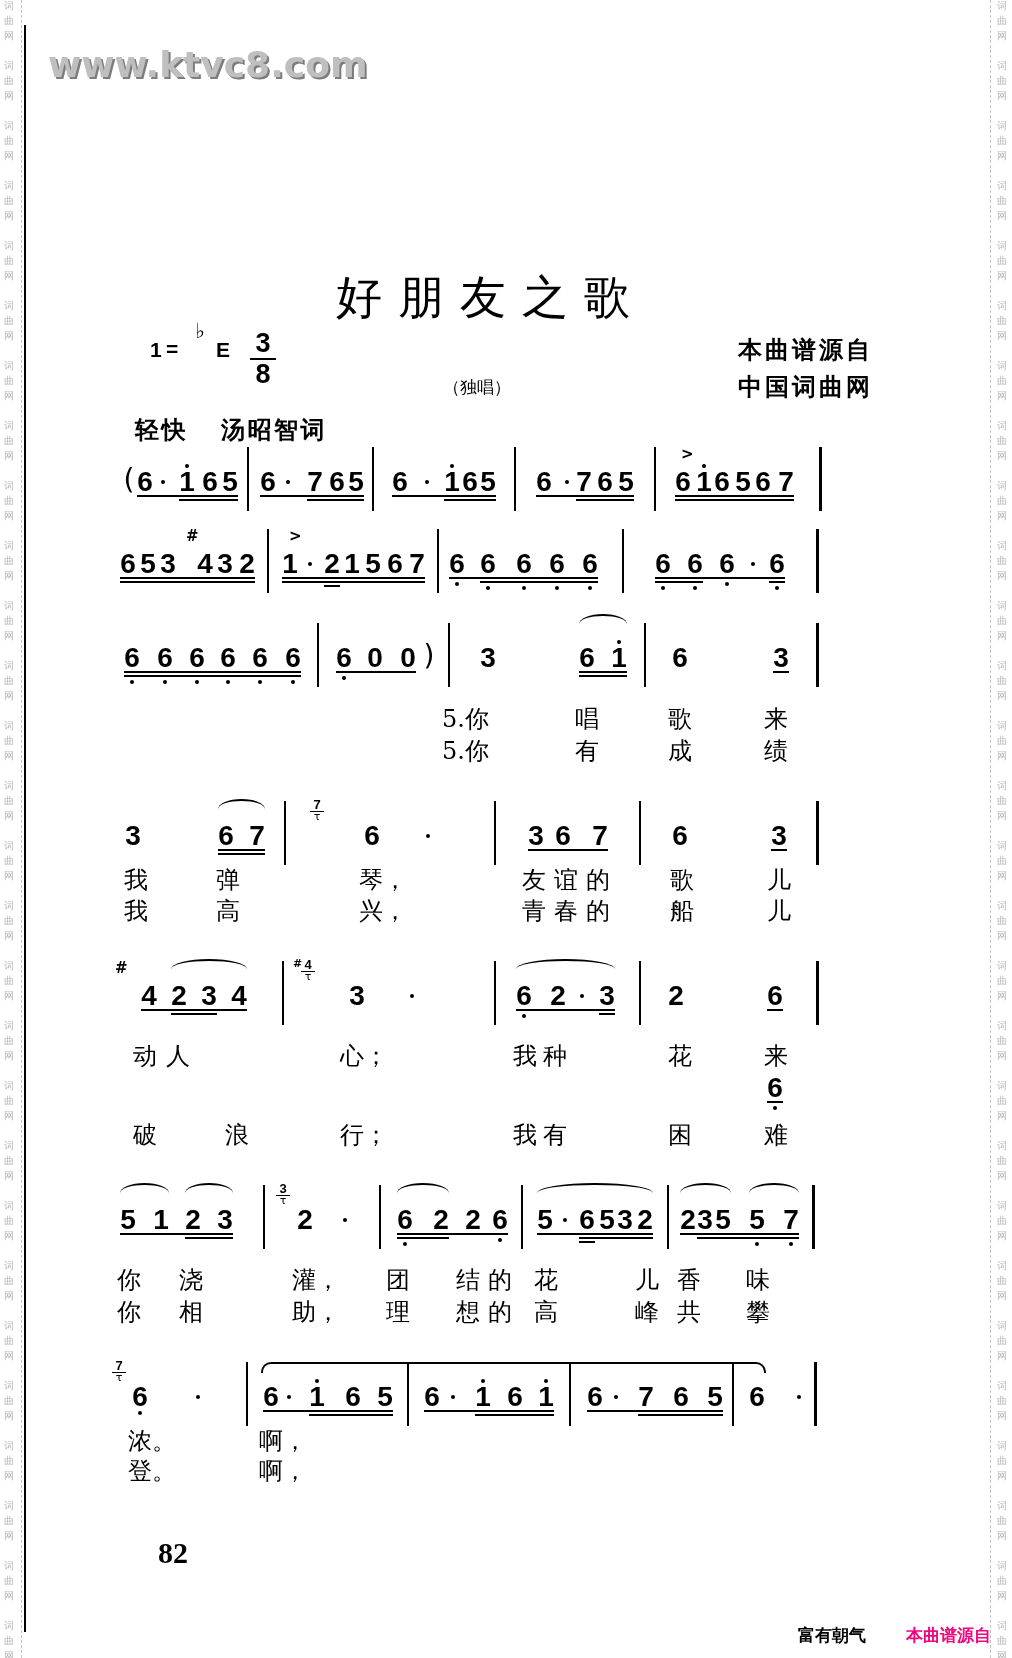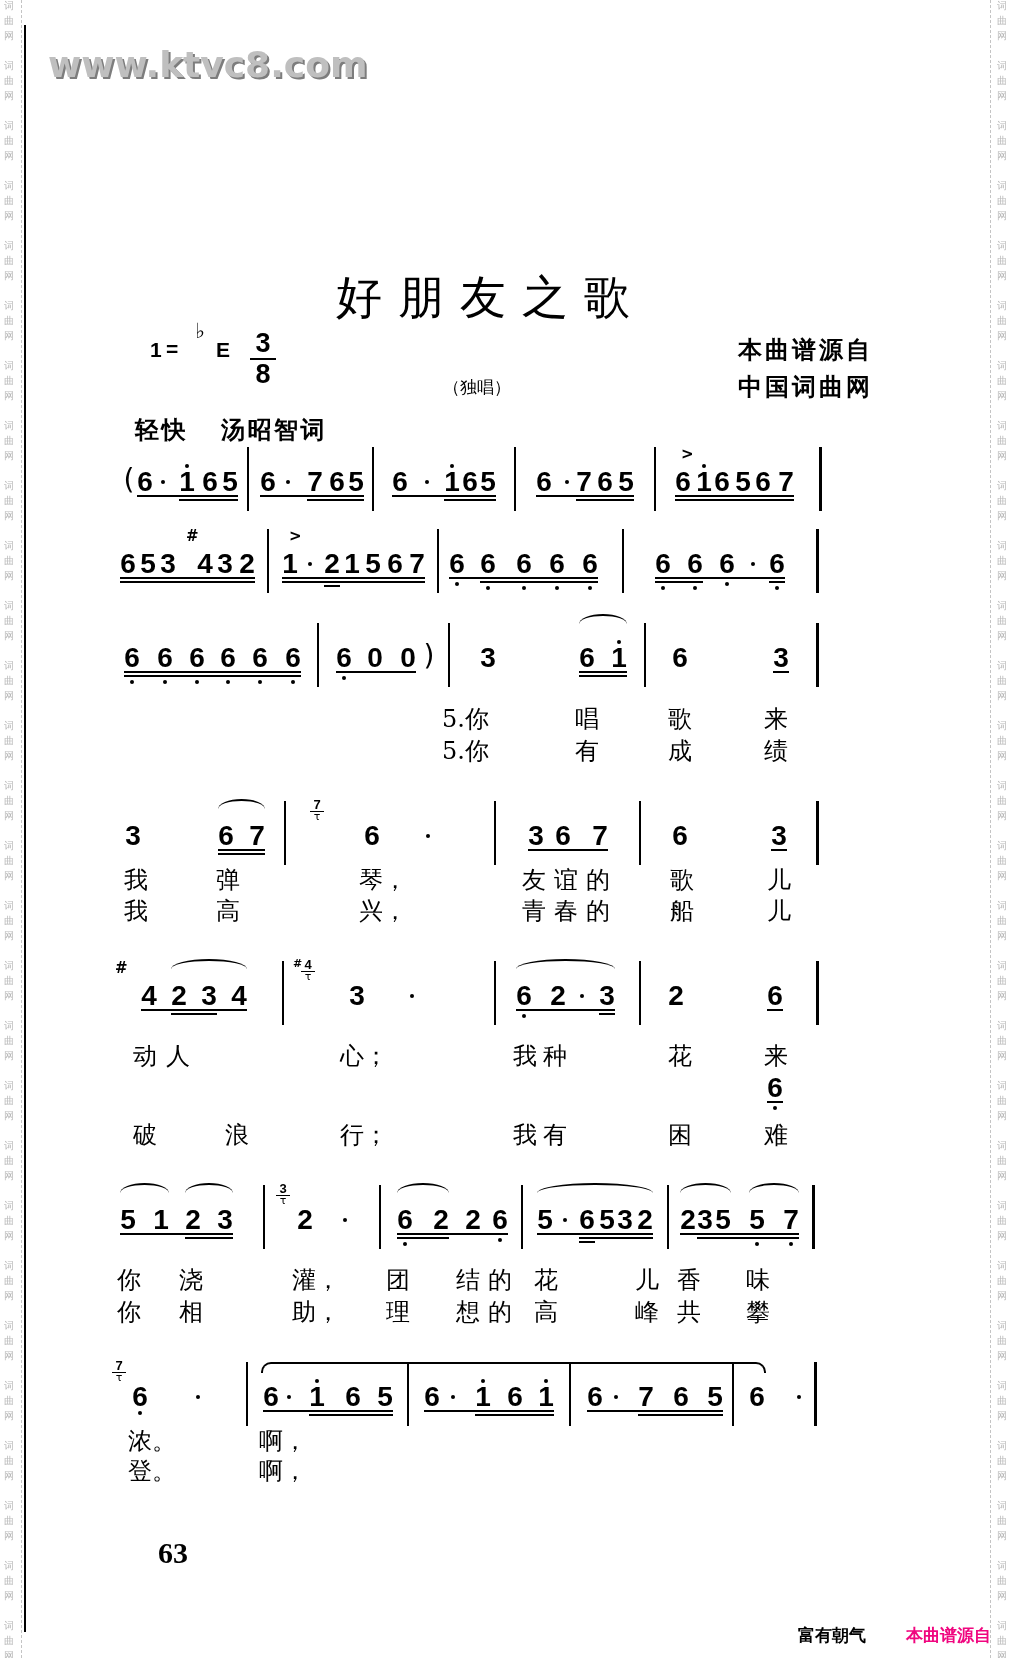--- a/index.html
+++ b/index.html
@@ -573,16 +573,16 @@
       <span class="note" style="left: 705px; top: 1381px;">5</span>
       <span class="note" style="left: 747px; top: 1381px;">6</span>
       <div class="aug-dot" style="left: 797px; top: 1395px;"></div>
       <div class="bracket" style="left: 261px; width: 505px; top: 1362px;"></div>
       <span class="lyric" style="left: 128px; top: 1428px;">浓。</span>
       <span class="lyric" style="left: 259px; top: 1428px;">啊，</span>
       <span class="lyric" style="left: 128px; top: 1458px;">登。</span>
       <span class="lyric" style="left: 259px; top: 1458px;">啊，</span>
     </div>
 
-  <div class="abs page-number">63</div>
+  <div class="abs page-number">82</div>
   <div class="abs source" style="left:782px">富有朝气</div>
   <div class="abs source" id="source-site" style="left: 890px; color: rgb(240, 6, 127);">本曲谱源自</div>
 </div>
 
 </body></html>

